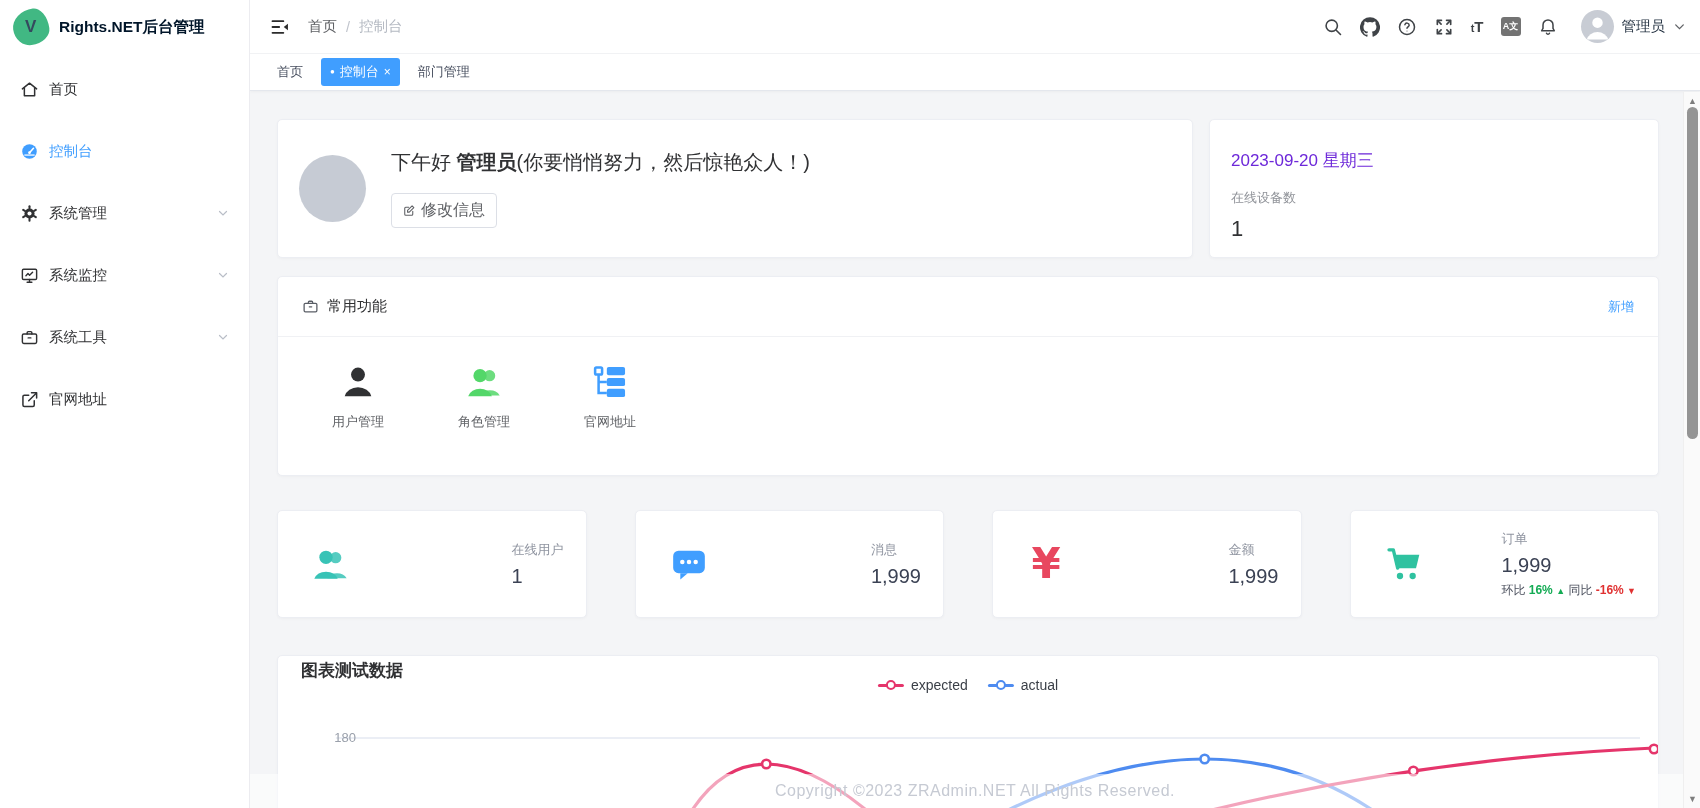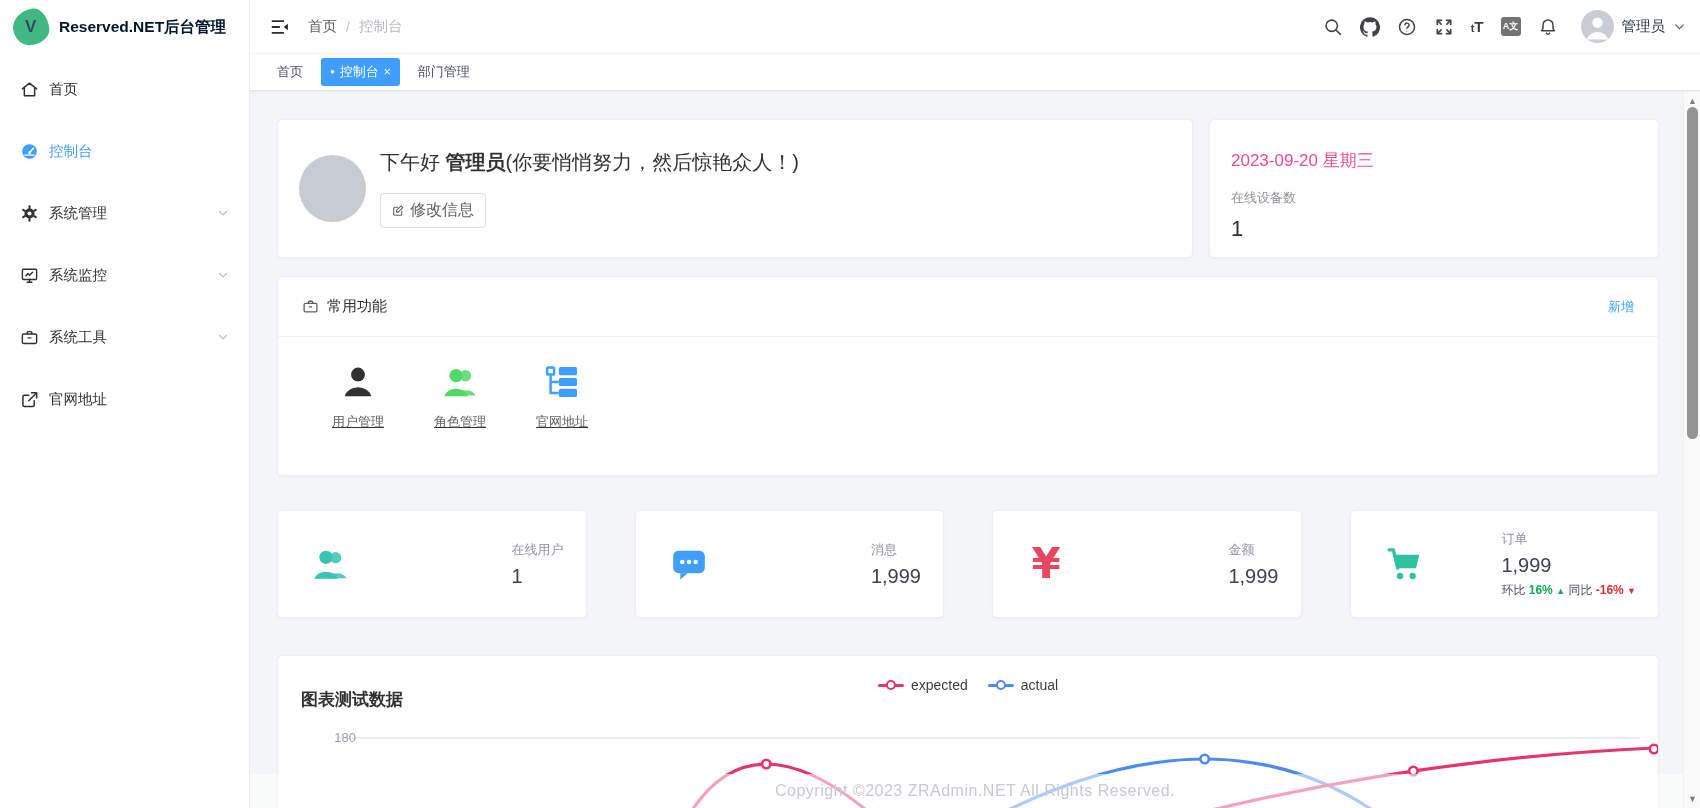--- a/index.html
+++ b/index.html
@@ -49,59 +49,59 @@
   .tag { font-size:13px; color:#495060; padding:5px 4px; cursor:pointer; }
   .tag.active { background:#409EFF; color:#fff; border-radius:3px; padding:5px 9px; display:flex; align-items:center; gap:5px; }
   .tag.active .dot { font-size:8px; line-height:1; }
   .tag.active .close { font-size:12px; cursor:pointer; }
 
   .content { position:absolute; top:92px; left:0; right:0; bottom:0; overflow:hidden; padding:27px 41px 0 27px; }
 
   .card { background:#fff; border:1px solid #eceef3; border-radius:5px; box-shadow:0 1px 3px rgba(0,0,0,.03); }
 
   .row1 { display:flex; gap:16px; height:139px; margin-bottom:18px; }
-  .greet-card { flex:1; display:flex; align-items:center; gap:14px; padding:0 0 0 21px; }
+  .greet-card { flex:1; display:flex; align-items:center; gap:25px; padding:0 0 0 21px; }
   .avatar-lg { width:67px; height:67px; border-radius:50%; background:#c6cbd4; flex:none; }
   .greet-col { display:flex; flex-direction:column; justify-content:center; gap:17px; }
   .greet-line { font-size:20px; color:#303133; }
   .greet-line b { font-weight:bold; }
   .edit-btn { display:inline-flex; align-items:center; gap:5px; font-size:16px; color:#606266; border:1px solid #dcdfe6;
               border-radius:4px; padding:6px 11px; background:#fff; cursor:pointer; width:fit-content; }
   .edit-btn svg { width:13px; height:13px; }
 
   .info-card { width:450px; flex:none; padding:29px 21px 0 21px; }
   .info-date { font-size:17px; color:#E6A23C; margin-bottom:17px; }
   .info-grid { display:grid; grid-template-columns:199px 1fr; }
   .info-label { font-size:13px; color:#909399; margin-bottom:9px; }
   .info-value { font-size:22px; color:#303133; }
 
   .quick-card { height:200px; margin-bottom:34px; }
   .quick-head { height:60px; display:flex; align-items:center; gap:8px; padding:0 24px; border-bottom:1px solid #f0f1f4; }
   .quick-head .qh-icon { width:17px; height:17px; color:#5a5e66; }
   .quick-title { font-size:15px; color:#303133; }
   .add-link { margin-left:auto; font-size:13px; color:#409EFF; cursor:pointer; }
-  .quick-body { display:flex; gap:12px; padding:26px 0 0 35px;text-decoration:underline; }
+  .quick-body { display:flex; gap:36px; padding:26px 0 0 35px; }
   .feat { width:90px; display:flex; flex-direction:column; align-items:center; cursor:pointer; }
   .feat-icon { width:38px; height:38px; }
   .feat-label { margin-top:12px; font-size:13px; color:#606266; }
 
   .stats-row { display:flex; gap:48px; height:108px; margin-bottom:37px; }
   .stat-card { flex:1; display:flex; align-items:center; justify-content:space-between; padding:0 22px 0 33px; }
   .stat-icon { width:40px; height:40px; flex:none; }
   .stat-icon.yen { font-size:42px; font-weight:bold; line-height:40px; text-align:center; font-family:"DejaVu Sans",sans-serif; }
   .stat-text { text-align:left; }
   .stat-label { font-size:13px; color:#8f94a0; margin-bottom:6px; }
   .stat-value { font-size:20px; color:#3b4254; }
   .stat-trend { font-size:12px; margin-top:5px; color:#4a4f5c; white-space:nowrap; }
   .stat-trend b { font-weight:bold; }
   .tr-up { color:#13ab54; } .tr-down { color:#e03131; }
   .tri { font-size:9px; }
 
   .chart-card { height:240px; position:relative; overflow:hidden; }
-  .chart-title { position:absolute; left:23px; top:32px; font-size:17px; font-weight:bold; color:#303133; }
+  .chart-title { position:absolute; left:23px; top:3px; font-size:17px; font-weight:bold; color:#303133; }
   .legend { position:absolute; top:21px; left:50%; transform:translateX(-50%); display:flex; gap:20px; align-items:center; }
   .legend-item { display:flex; align-items:center; gap:7px; cursor:pointer; }
   .lg-swatch { position:relative; width:26px; height:10px; }
   .lg-line { position:absolute; left:0; right:0; top:4px; height:2.5px; border-radius:2px; }
   .lg-dot { position:absolute; left:8px; top:0; width:10px; height:10px; border-radius:50%; background:#fff; border:2.5px solid #000; }
   .legend-label { font-size:14px; color:#3a3f47; }
   .y-tick { position:absolute; left:26px; top:74px; width:28px; text-align:right; font-size:13px; color:#9aa0ab;margin-left:24px; }
   .chart-svg { position:absolute; left:0; top:0; width:100%; height:250px; }
 
   .page-footer { position:absolute; left:0; right:0; bottom:0; height:34px; background:rgba(255,255,255,.55);
@@ -118,21 +118,21 @@
 </head>
 <body>
 
 <div class="app">
 
   <aside class="sidebar">
     <div class="logo-row">
       <div class="logo-blob">
           <span>V</span>
         </div>
-      <div class="logo-title">Reserved.NET后台管理</div>
+      <div class="logo-title">Rights.NET后台管理</div>
     </div>
     <nav class="menu">
       <div class="menu-item">
         <svg class="mi-icon" viewBox="0 0 24 24" fill="none" stroke="currentColor" stroke-width="1.9" stroke-linecap="round" stroke-linejoin="round">
             <path d="M3 11.2 12 4l9 7.2"></path>
             <path d="M5.5 9.8V20h13V9.8"></path>
           </svg>
         <span>首页</span>
       </div>
       <div class="menu-item active">
@@ -268,21 +268,21 @@
               <svg viewBox="0 0 24 24" fill="none" stroke="currentColor" stroke-width="2" stroke-linecap="round" stroke-linejoin="round">
                   <path d="M18 13.5V19a1.8 1.8 0 0 1-1.8 1.8H5A1.8 1.8 0 0 1 3.2 19V7.8A1.8 1.8 0 0 1 5 6h5.5"></path>
                   <path d="M16.8 3.4l3.2 3.2-8.4 8.4h-3.2v-3.2z"></path>
                 </svg>
               <span>修改信息</span>
             </button>
           </div>
         </div>
 
         <div class="card info-card">
-          <div class="info-date" style="color: #ec4899;">2023-09-20 星期三</div>
+          <div class="info-date" style="color: #6d28d9;">2023-09-20 星期三</div>
           <div class="info-grid">
             <div>
               <div class="info-label">在线设备数</div>
               <div class="info-value">1</div>
             </div>
           </div>
         </div>
       </div>
 
       <div class="card quick-card">

